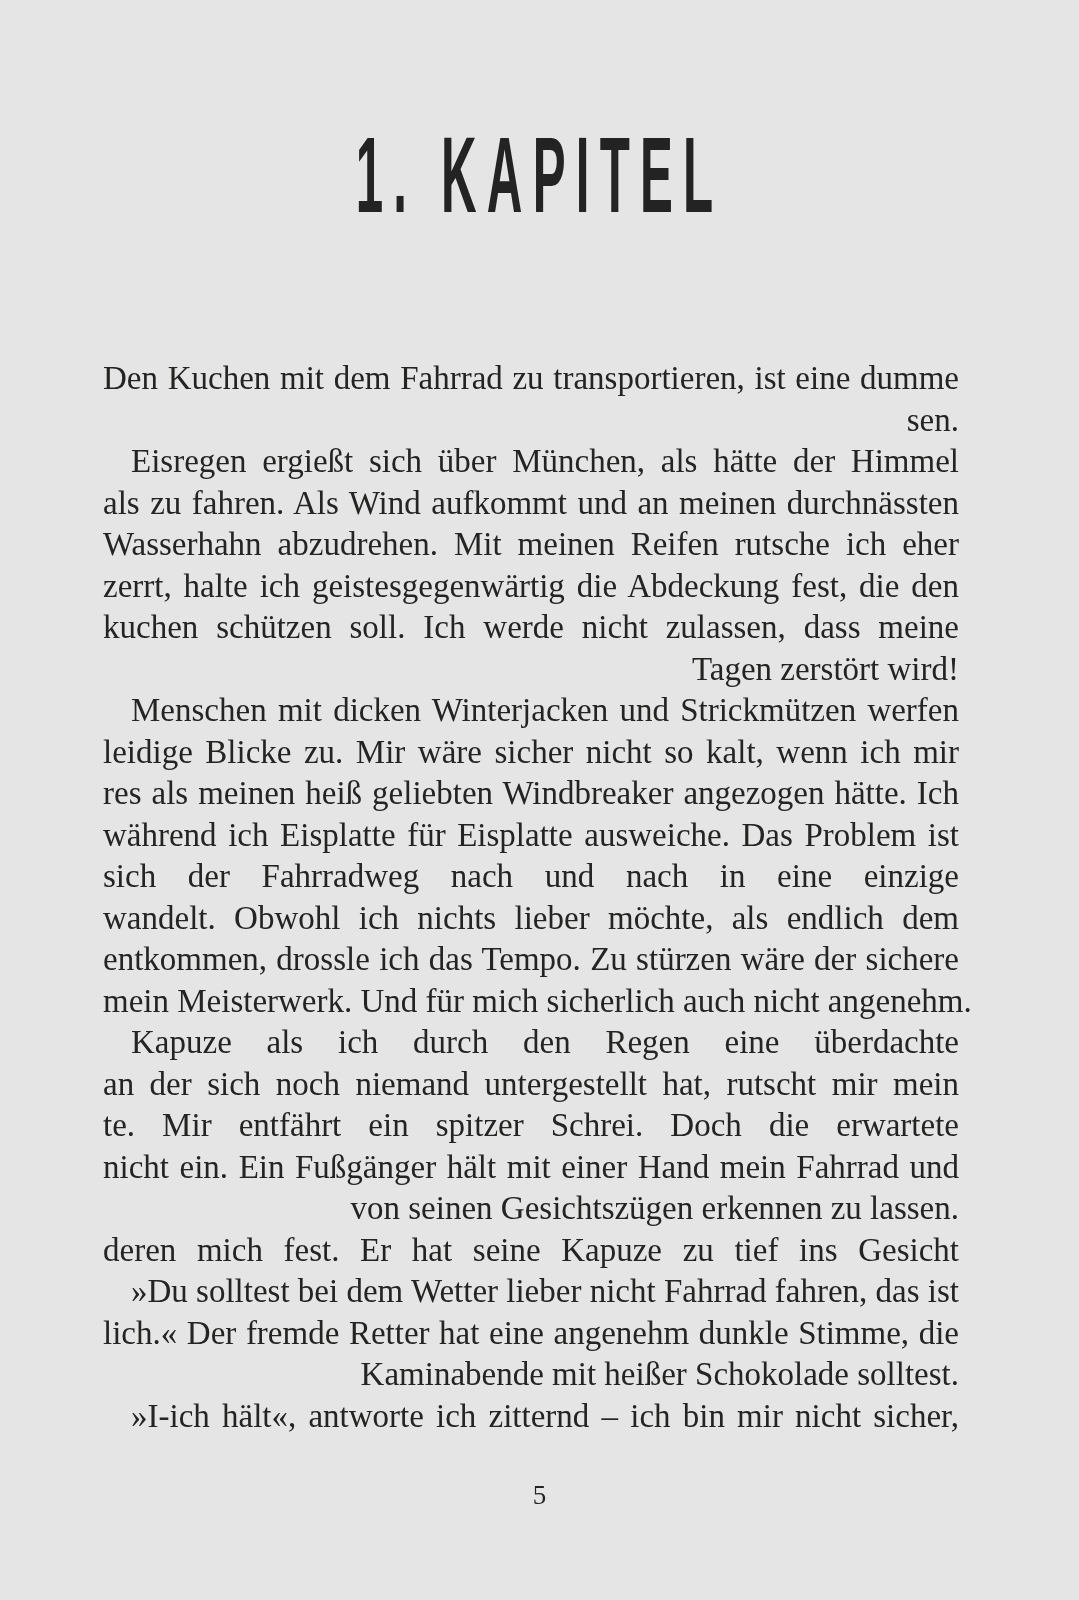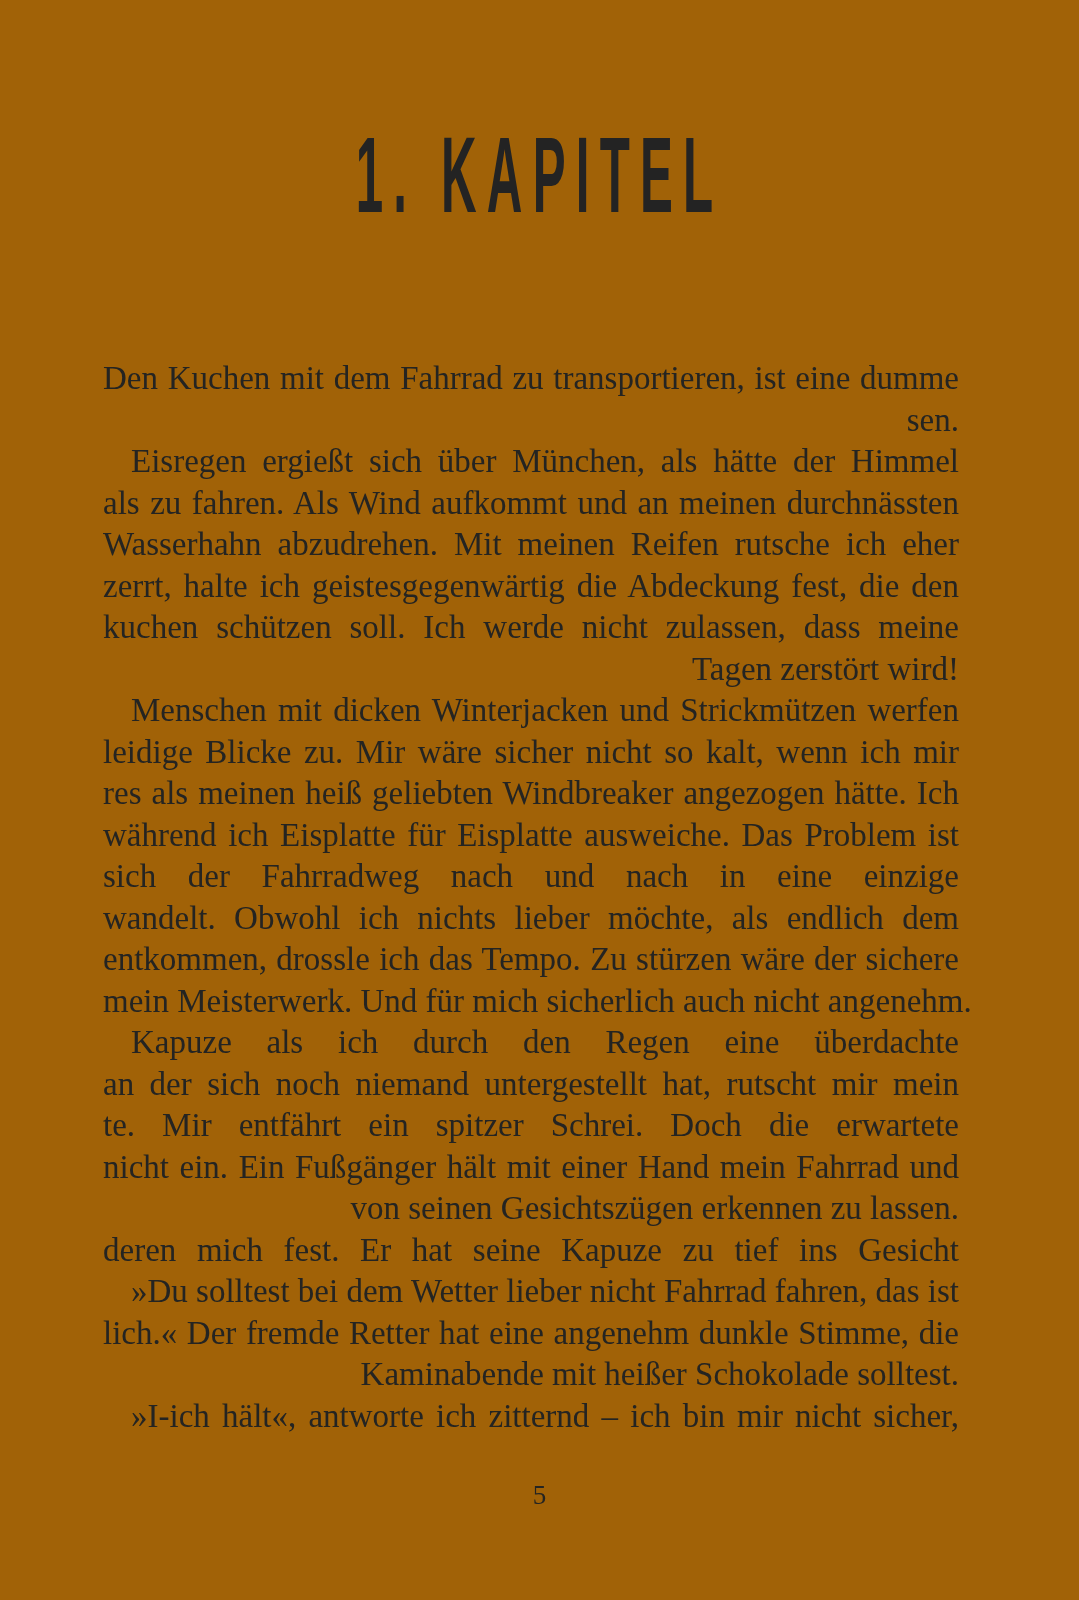--- a/index.html
+++ b/index.html
@@ -5,21 +5,21 @@
   html, body {
     margin: 0;
     padding: 0;
     background: #ffffff;
   }
   .page {
     position: relative;
     width: 1079px;
     height: 1600px;
     margin: 0 auto;
-    background: #a16207;
+    background: #e5e5e5;
     overflow: hidden;
     color: #1e1e1c;
   }
   .chapter-heading {
     position: absolute;
     top: 112px;
     left: 0;
     right: 0;
     text-align: center;
     font-family: "Liberation Sans", sans-serif;

